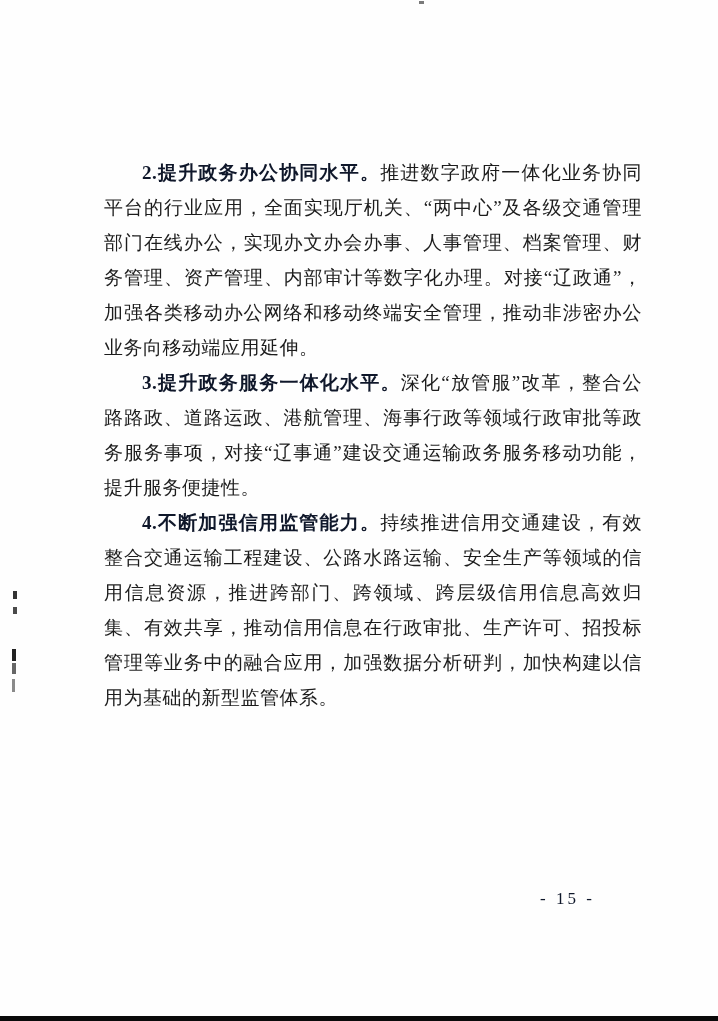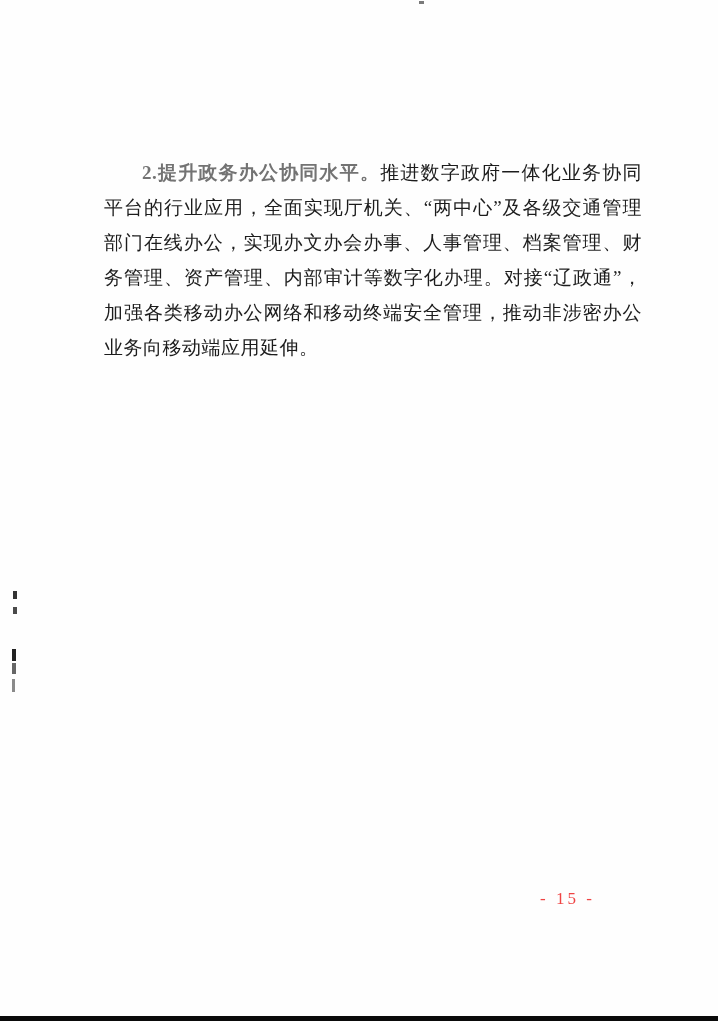--- a/index.html
+++ b/index.html
@@ -28,30 +28,30 @@
     text-align: justify;
     text-justify: inter-ideograph;
     letter-spacing: 0.5px;
   }
   .content p {
     margin: 0;
     text-indent: 2em;
   }
   .para-heading {
     font-weight: bold;
-    color: #737373;
+    color: #0f172a;
   }
   .page-number {
     position: absolute;
     left: 540px;
     top: 889px;
     width: 120px;
     font-size: 17px;
     letter-spacing: 3px;
-    color: #ef4444;
+    color: #0f172a;
     font-family: "Liberation Serif", serif;
   }
   
   .artifact {
     position: absolute;
     pointer-events: none;
   }
   .speck-top   { left: 419px; top: 1px;   width: 5px; height: 3px;  background: #7a7a7a; }
   .edge-mark-1 { left: 13px;  top: 591px; width: 4px; height: 8px;  background: #333333; }
   .edge-mark-2 { left: 13px;  top: 607px; width: 4px; height: 7px;  background: #4a4a4a; }
@@ -70,20 +70,22 @@
   <div class="artifact edge-mark-2"></div>
   <div class="artifact edge-mark-3"></div>
   <div class="artifact edge-mark-4"></div>
   <div class="artifact edge-mark-5"></div>
   <div class="artifact bottom-bar"></div>
 
   <div class="content">
 
     <p><span class="para-heading">2.提升政务办公协同水平。</span><span>推进数字政府一体化业务协同平台的行业应用，全面实现厅机关、“两中心”及各级交通管理部门在线办公，实现办文办会办事、人事管理、档案管理、财务管理、资产管理、内部审计等数字化办理。对接“辽政通”，加强各类移动办公网络和移动终端安全管理，推动非涉密办公业务向移动端应用延伸。</span></p>
 
+    <p><span class="para-heading">3.提升政务服务一体化水平。</span><span>深化“放管服”改革，整合公路路政、道路运政、港航管理、海事行政等领域行政审批等政务服务事项，对接“辽事通”建设交通运输政务服务移动功能，提升服务便捷性。</span></p>
 
+    <p><span class="para-heading">4.不断加强信用监管能力。</span><span>持续推进信用交通建设，有效整合交通运输工程建设、公路水路运输、安全生产等领域的信用信息资源，推进跨部门、跨领域、跨层级信用信息高效归集、有效共享，推动信用信息在行政审批、生产许可、招投标管理等业务中的融合应用，加强数据分析研判，加快构建以信用为基础的新型监管体系。</span></p>
 
 
   </div>
 
   <div class="page-number">- 15 -</div>
 
 </div>
 
 </body></html>

